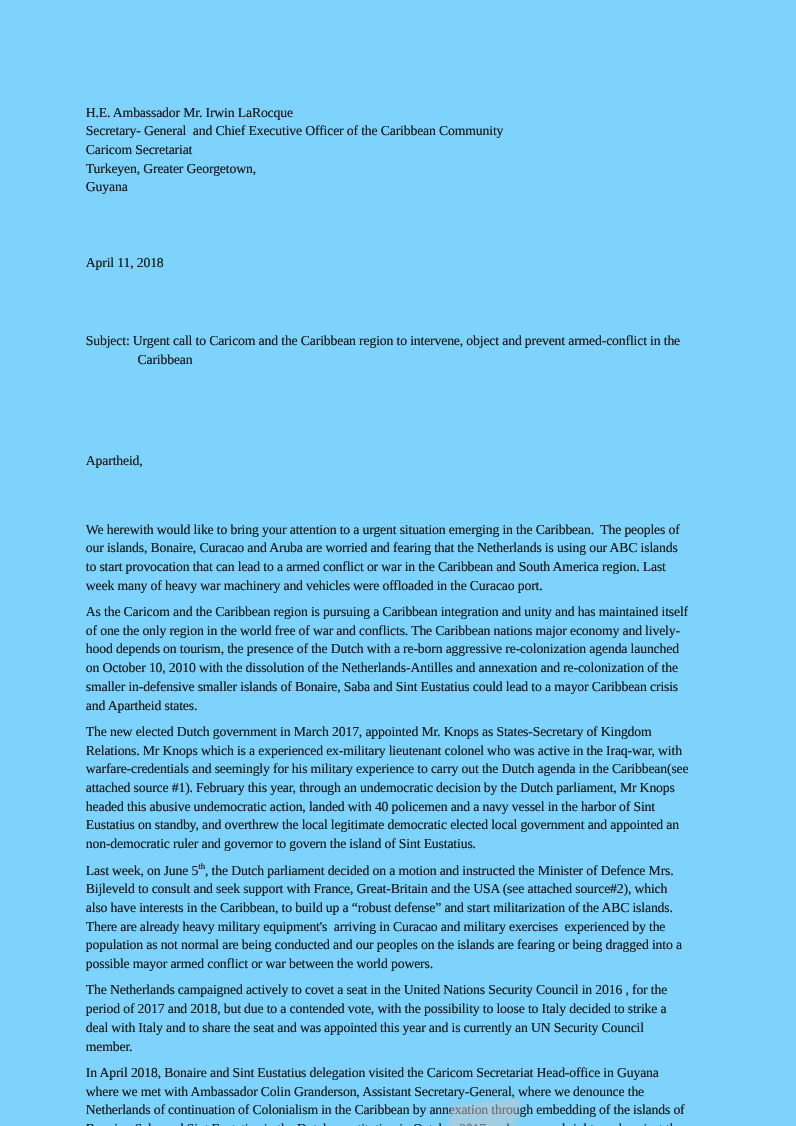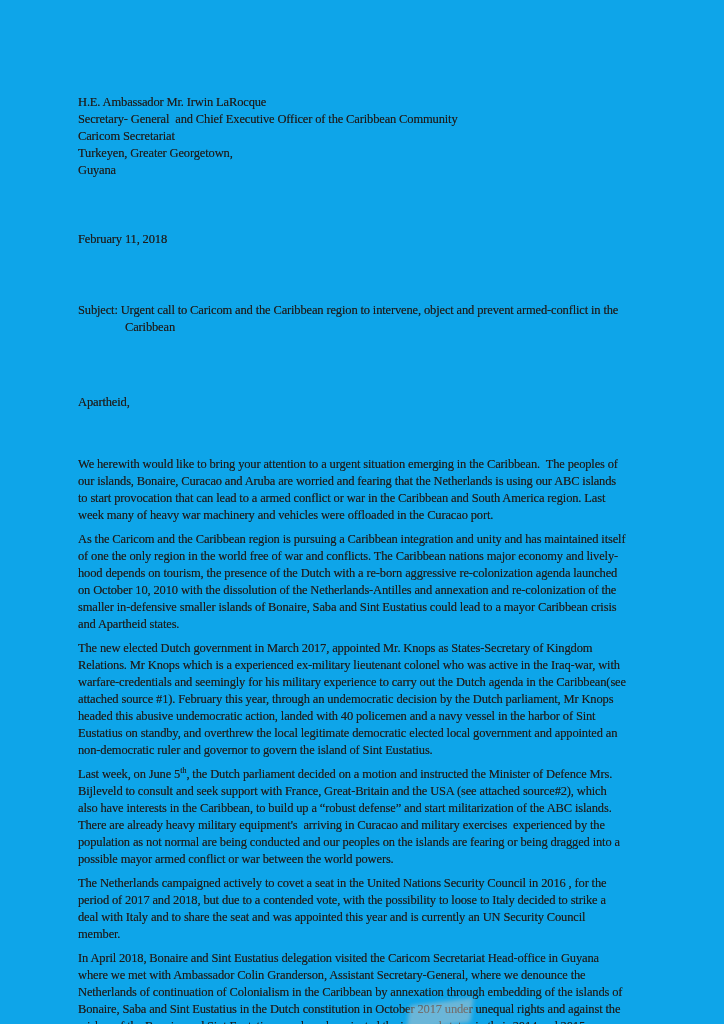--- a/index.html
+++ b/index.html
@@ -5,21 +5,21 @@
   html, body {
     margin: 0;
     padding: 0;
     background: #e8e8e8;
   }
   .page {
     position: relative;
     width: 724px;
     height: 1024px;
     margin: 0 auto;
-    background: #0ea5e9;
+    background: #7dd3fc;
     overflow: hidden;
     font-family: "Liberation Serif", "DejaVu Serif", serif;
     color: #1c1c1c;
   }
   .content {
     position: absolute;
     left: 78px;
     top: 60px;
     width: 640px;
     font-size: 12.5px;
@@ -27,21 +27,21 @@
     letter-spacing: -0.15px;
     white-space: pre;
     text-shadow: 0 0 0.5px rgba(40,40,40,0.65);
   }
   .content p {
     margin: 0 0 7px 0;
   }
   p.recipient { margin-bottom: 18px; }
   p.date-line { margin-bottom: 20px; }
   p.subject {
-    margin-bottom: 24px;
+    margin-bottom: 41px;
     padding-left: 47px;
     text-indent: -47px;
   }
   p.salutation { margin-bottom: 11px; }
   sup {
     font-size: 8px;
     line-height: 0;
     vertical-align: super;
     letter-spacing: 0;
     font-family: Liberation Serif, serif;
@@ -57,19 +57,19 @@
     filter: blur(2px);
     transform: rotate(-7deg) skewX(-14deg);
   }
 </style>
 </head>
 <body>
 
 <div class="page">
   <div class="content">
     <p class="recipient" id="recipient">H.E. Ambassador Mr. Irwin LaRocque<br>Secretary- General  and Chief Executive Officer of the Caribbean Community<br>Caricom Secretariat<br>Turkeyen, Greater Georgetown,<br>Guyana</p>
-    <p class="date-line">February 11, 2018</p>
+    <p class="date-line">April 11, 2018</p>
     <p class="subject" id="subject">Subject: Urgent call to Caricom and the Caribbean region to intervene, object and prevent armed-conflict in the<br>Caribbean</p>
     <p class="salutation">Apartheid,</p>
     <div id="paragraphs"><p>We herewith would like to bring your attention to a urgent situation emerging in the Caribbean.  The peoples of<br>our islands, Bonaire, Curacao and Aruba are worried and fearing that the Netherlands is using our ABC islands<br>to start provocation that can lead to a armed conflict or war in the Caribbean and South America region. Last<br>week many of heavy war machinery and vehicles were offloaded in the Curacao port.</p><p>As the Caricom and the Caribbean region is pursuing a Caribbean integration and unity and has maintained itself<br>of one the only region in the world free of war and conflicts. The Caribbean nations major economy and lively-<br>hood depends on tourism, the presence of the Dutch with a re-born aggressive re-colonization agenda launched<br>on October 10, 2010 with the dissolution of the Netherlands-Antilles and annexation and re-colonization of the<br>smaller in-defensive smaller islands of Bonaire, Saba and Sint Eustatius could lead to a mayor Caribbean crisis<br>and Apartheid states.</p><p>The new elected Dutch government in March 2017, appointed Mr. Knops as States-Secretary of Kingdom<br>Relations. Mr Knops which is a experienced ex-military lieutenant colonel who was active in the Iraq-war, with<br>warfare-credentials and seemingly for his military experience to carry out the Dutch agenda in the Caribbean(see<br>attached source #1). February this year, through an undemocratic decision by the Dutch parliament, Mr Knops<br>headed this abusive undemocratic action, landed with 40 policemen and a navy vessel in the harbor of Sint<br>Eustatius on standby, and overthrew the local legitimate democratic elected local government and appointed an<br>non-democratic ruler and governor to govern the island of Sint Eustatius.</p><p>Last week, on June 5<sup>th</sup>, the Dutch parliament decided on a motion and instructed the Minister of Defence Mrs.<br>Bijleveld to consult and seek support with France, Great-Britain and the USA (see attached source#2), which<br>also have interests in the Caribbean, to build up a “robust defense” and start militarization of the ABC islands.<br>There are already heavy military equipment's  arriving in Curacao and military exercises  experienced by the<br>population as not normal are being conducted and our peoples on the islands are fearing or being dragged into a<br>possible mayor armed conflict or war between the world powers.</p><p>The Netherlands campaigned actively to covet a seat in the United Nations Security Council in 2016 , for the<br>period of 2017 and 2018, but due to a contended vote, with the possibility to loose to Italy decided to strike a<br>deal with Italy and to share the seat and was appointed this year and is currently an UN Security Council<br>member.</p><p>In April 2018, Bonaire and Sint Eustatius delegation visited the Caricom Secretariat Head-office in Guyana<br>where we met with Ambassador Colin Granderson, Assistant Secretary-General, where we denounce the<br>Netherlands of continuation of Colonialism in the Caribbean by annexation through embedding of the islands of<br>Bonaire, Saba and Sint Eustatius in the Dutch constitution in October 2017 under unequal rights and against the<br>wishes of the Bonaire and Sint Eustatius peoples who rejected the imposed status in their 2014 and 2015<br>referenda. Ambassador Granderson pledged to make a report of our visit and to distribute it along with our White<br>Paper and Green Paper to all Caricom members.</p></div>
   </div>
   <div class="scan-artifact"></div>
 </div>
 
 </body></html>

